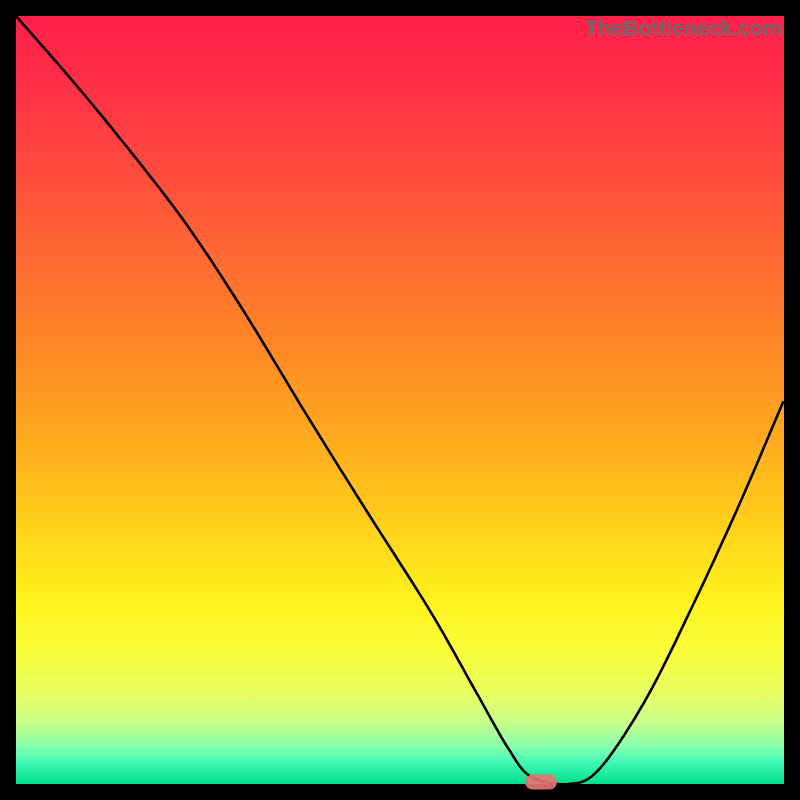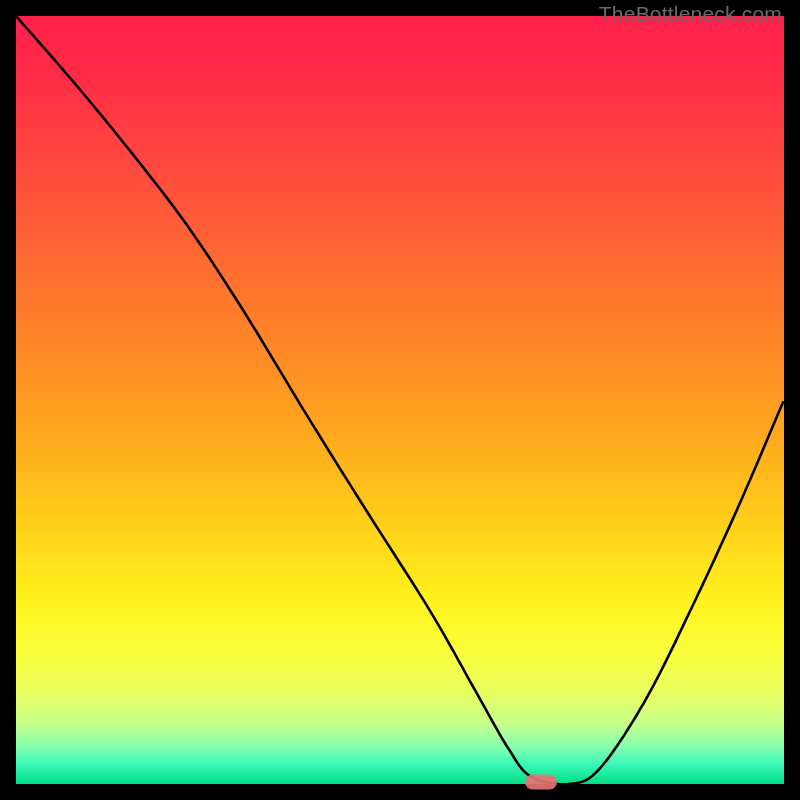--- a/index.html
+++ b/index.html
@@ -46,25 +46,25 @@
     );
   }
   .curve-svg {
     position: absolute;
     left: 0; top: 0;
     width: 768px;
     height: 768px;
   }
   .watermark {
     position: absolute;
-    top: 2px;
+    top: 16px;
     right: 18px;
     color: #6a6a6a;
     font-size: 21px;
-    font-weight: 400;
+    font-weight: 700;
     letter-spacing: 0.2px;
     user-select: none;
   }
   .marker {
     position: absolute;
     width: 32px;
     height: 15px;
     border-radius: 8px;
     background: #e57373;
     opacity: 0.92;

